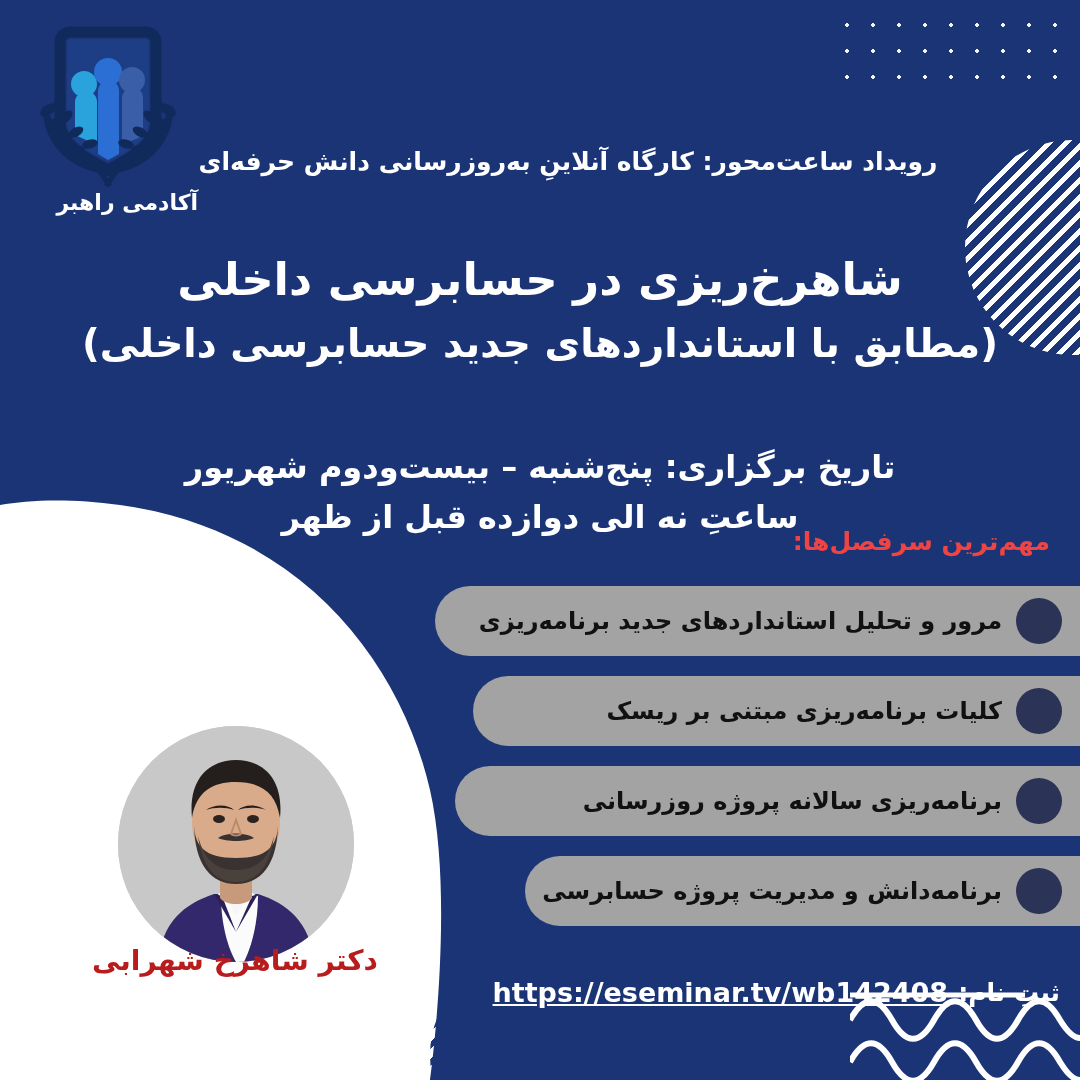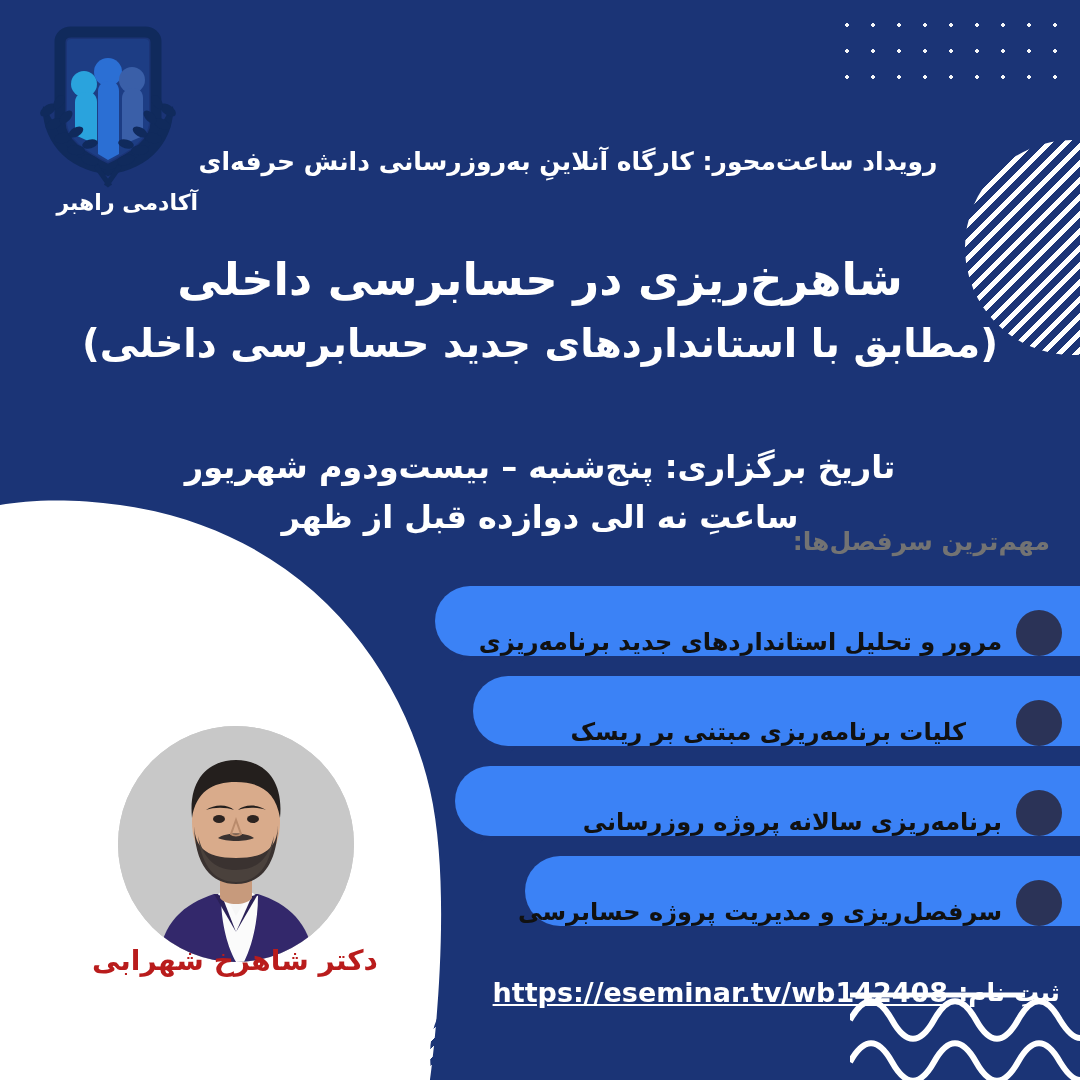--- a/index.html
+++ b/index.html
@@ -56,44 +56,44 @@
     color:#ffffff;font-size:45px;font-weight:bold;line-height:1.25;
   }
   .title .t2{font-size:39px;display:block;margin-top:12px;}
   .datetime{
     position:absolute;top:443px;right:60px;width:960px;text-align:center;
     color:#ffffff;font-size:32px;font-weight:bold;line-height:1.55;
   }
   
   .topics-head{
     position:absolute;top:527px;right:30px;
-    color:#737373;font-size:25px;font-weight:bold;text-align:right;
+    color:#ef4444;font-size:25px;font-weight:bold;text-align:right;
   }
   .topics{position:absolute;top:586px;right:0;left:425px;}
   .topic{position:relative;height:90px;}
   .topic .shadowbar{
     position:absolute;left:0;right:55px;top:62px;height:15px;background:#1b3476;
     -webkit-clip-path:polygon(14px 0,100% 0,100% 100%,0 100%);
     clip-path:polygon(14px 0,100% 0,100% 100%,0 100%);
   }
   .topic .pill{
     position:absolute;left:18px;right:0;top:0;height:70px;
-    background:#3b82f6;border-radius:35px 0 0 35px;
-    display:flex;align-items:flex-end;flex-direction:row;
+    background:#a3a3a3;border-radius:35px 0 0 35px;
+    display:flex;align-items:center;flex-direction:row;
   }
   .topic .bullet{
     width:46px;height:46px;border-radius:50%;background:#2b3357;
     margin-right:18px;margin-left:14px;flex:0 0 auto;
   }
   .topic .label{
     color:#111111;font-size:24px;font-weight:bold;
     flex:1 1 auto;text-align:right;padding-left:20px;white-space:nowrap;
   }
   .topic:nth-child(1) .pill{left:10px;}
-  .topic:nth-child(2) .pill{left:48px;gap:36px;}
+  .topic:nth-child(2) .pill{left:48px;}
   .topic:nth-child(3) .pill{left:30px;}
   .topic:nth-child(4) .pill{left:100px;}
   .topic:nth-child(1) .shadowbar{left:35px;right:95px;}
   .topic:nth-child(2) .shadowbar{left:85px;right:45px;}
   .topic:nth-child(3) .shadowbar{left:55px;right:75px;}
   .topic:nth-child(4) .shadowbar{left:125px;right:25px;}
   
   .register{
     position:absolute;bottom:72px;right:20px;
     color:#ffffff;font-size:25px;font-weight:bold;
@@ -215,21 +215,21 @@
       <div class="shadowbar"></div>
       <div class="pill">
         <div class="bullet"></div>
         <div class="label">برنامه‌ریزی سالانه پروژه روزرسانی</div>
       </div>
     </div>
     <div class="topic">
       <div class="shadowbar"></div>
       <div class="pill">
         <div class="bullet"></div>
-        <div class="label">سرفصل‌ریزی و مدیریت پروژه حسابرسی</div>
+        <div class="label">برنامه‌دانش و مدیریت پروژه حسابرسی</div>
       </div>
     </div>
   </div>
 
   <div class="register">
     <span>ثبتِ نام:</span>
     <span class="url">https://eseminar.tv/wb142408</span>
   </div>
 
   <div class="avatar">

